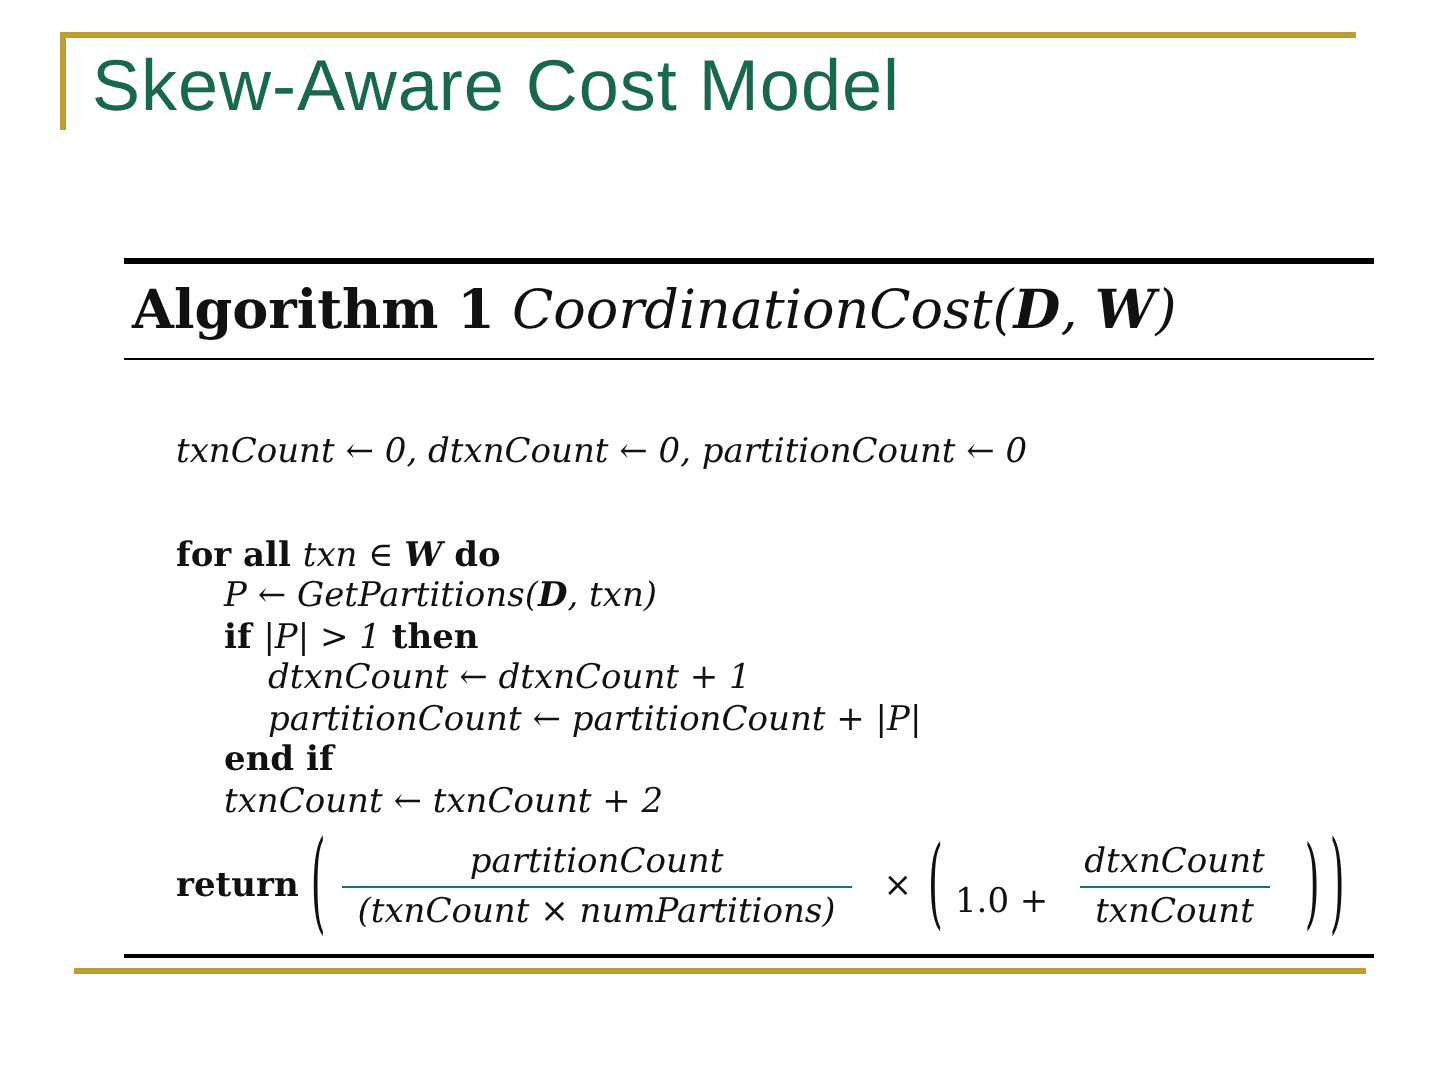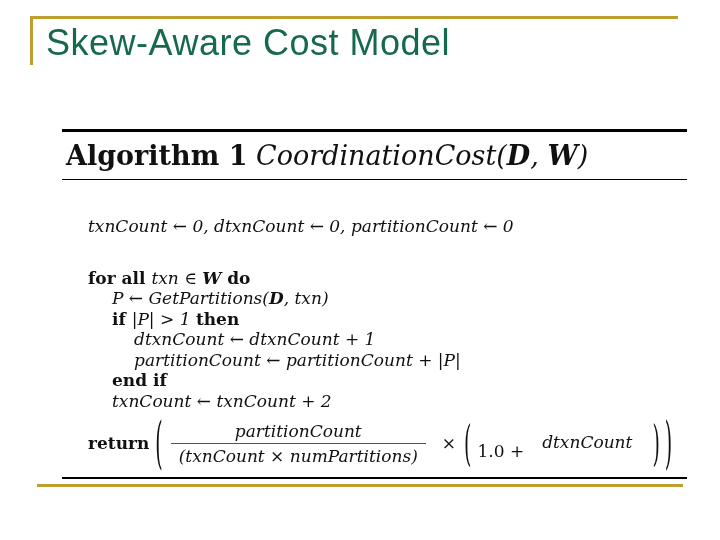--- a/index.html
+++ b/index.html
@@ -92,20 +92,21 @@
       <span class="bigp p-outer">(</span>
       <span class="frac">
         <span class="num">partitionCount</span>
         <span class="den">(txnCount × numPartitions)</span>
       </span>
       <span class="times">×</span>
       <span class="bigp p-inner">(</span>
       <span class="inner-prefix">1.0 +</span>
       <span class="frac">
         <span class="num">dtxnCount</span>
+        <span class="den">txnCount</span>
       </span>
       <span class="close-group">
         <span class="bigp p-inner">)</span>
         <span class="bigp p-outer">)</span>
       </span>
     </div>
 
     <div class="rule-bottom"></div>
   </div>
 

